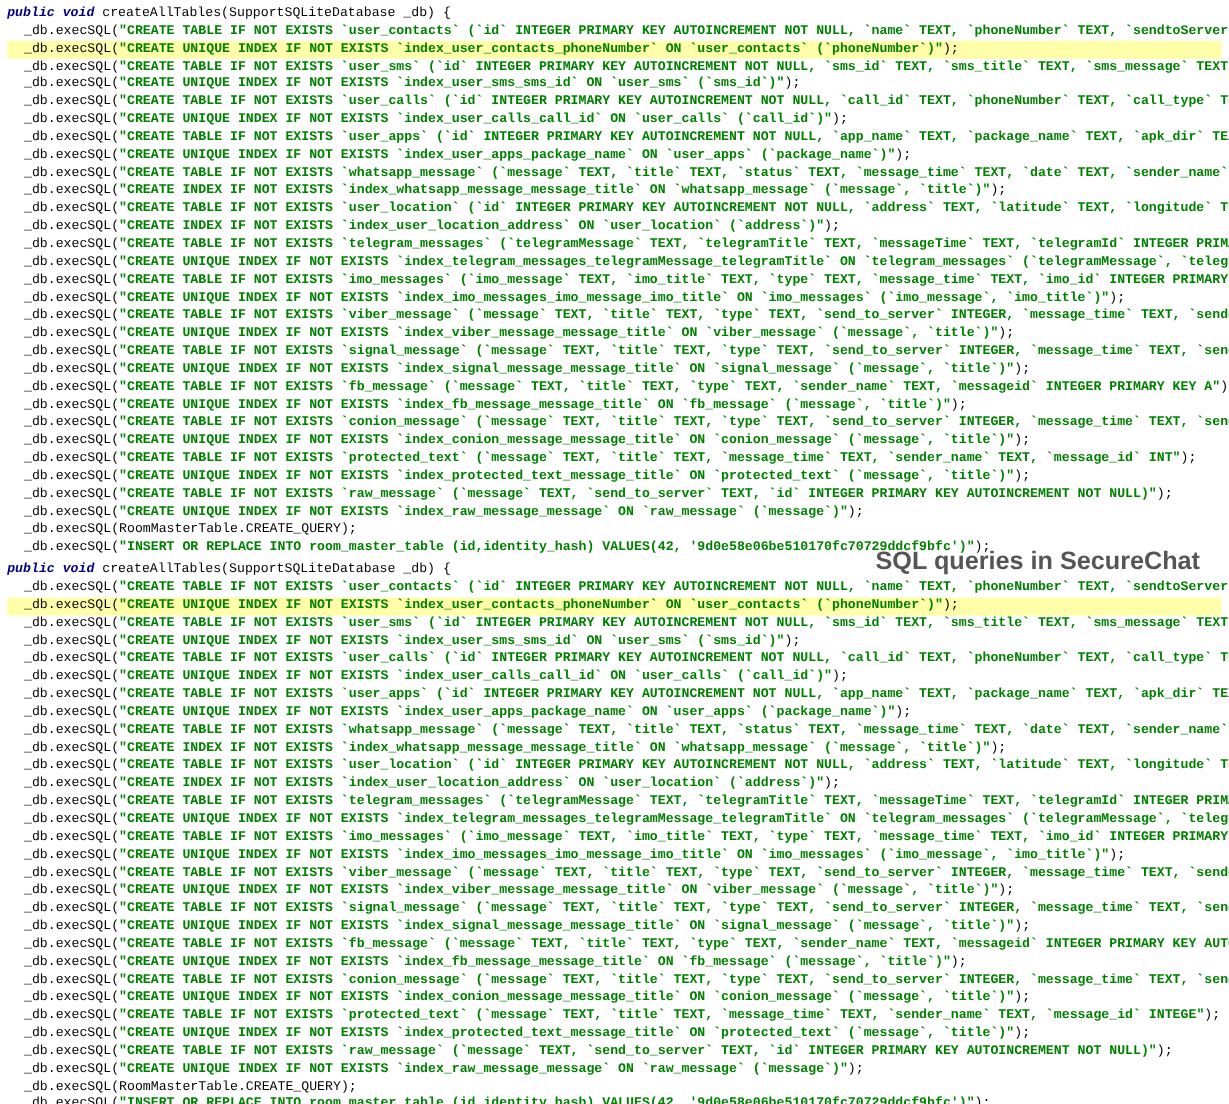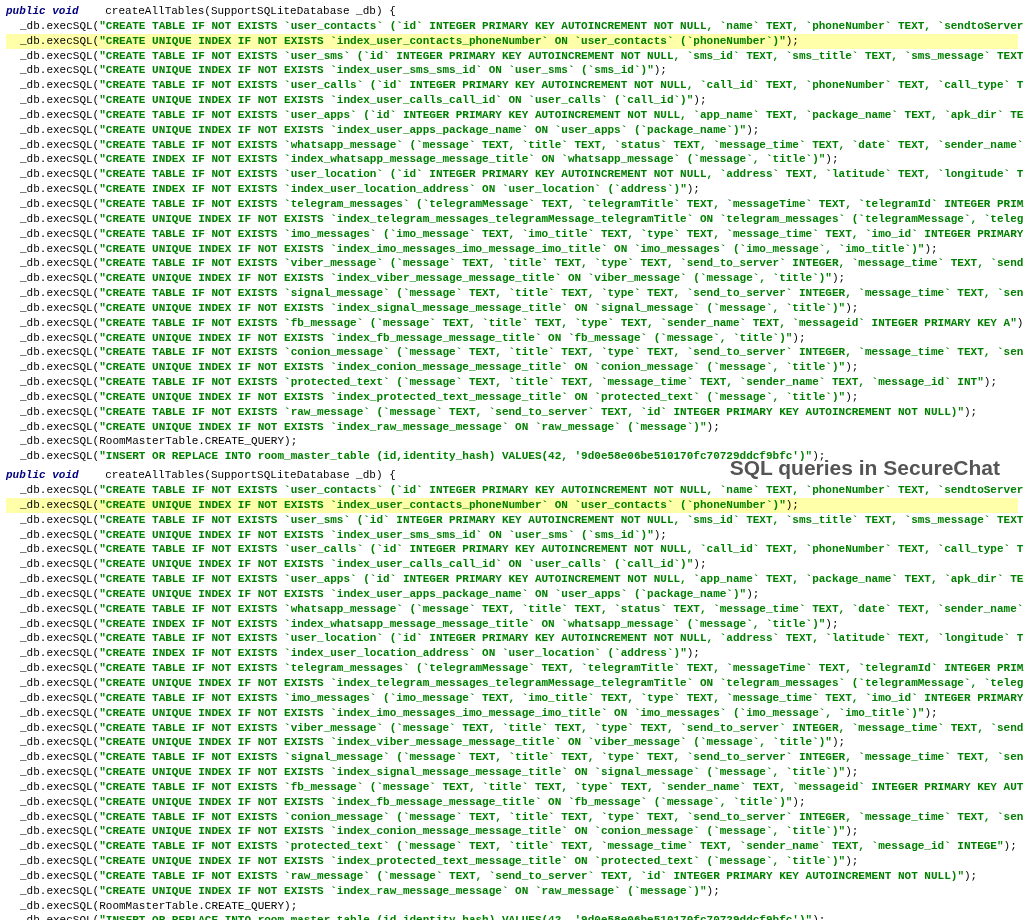--- a/index.html
+++ b/index.html
@@ -12,21 +12,21 @@
     color: #000000;
     white-space: nowrap;
     overflow: hidden;
     width: 1024px;
     box-sizing: border-box;
   }
   .line { display: block; }
   .hl { background: #ffffaa; }
   .kw { color: #000080; font-weight: bold; font-style: italic; }
   .str { color: #008000; font-weight: bold; }
-  .call { color: #000; margin-left: 20px; }
+  .call { color: #000; }
   .indent1 { padding-left: 14px; }
   .caption {
     position: absolute;
     right: 18px;
     font-size: 21px;
     font-weight: bold;
     font-family: Arial, sans-serif;
     color: #555;
   }
   .caption1 { top: 450px; }

